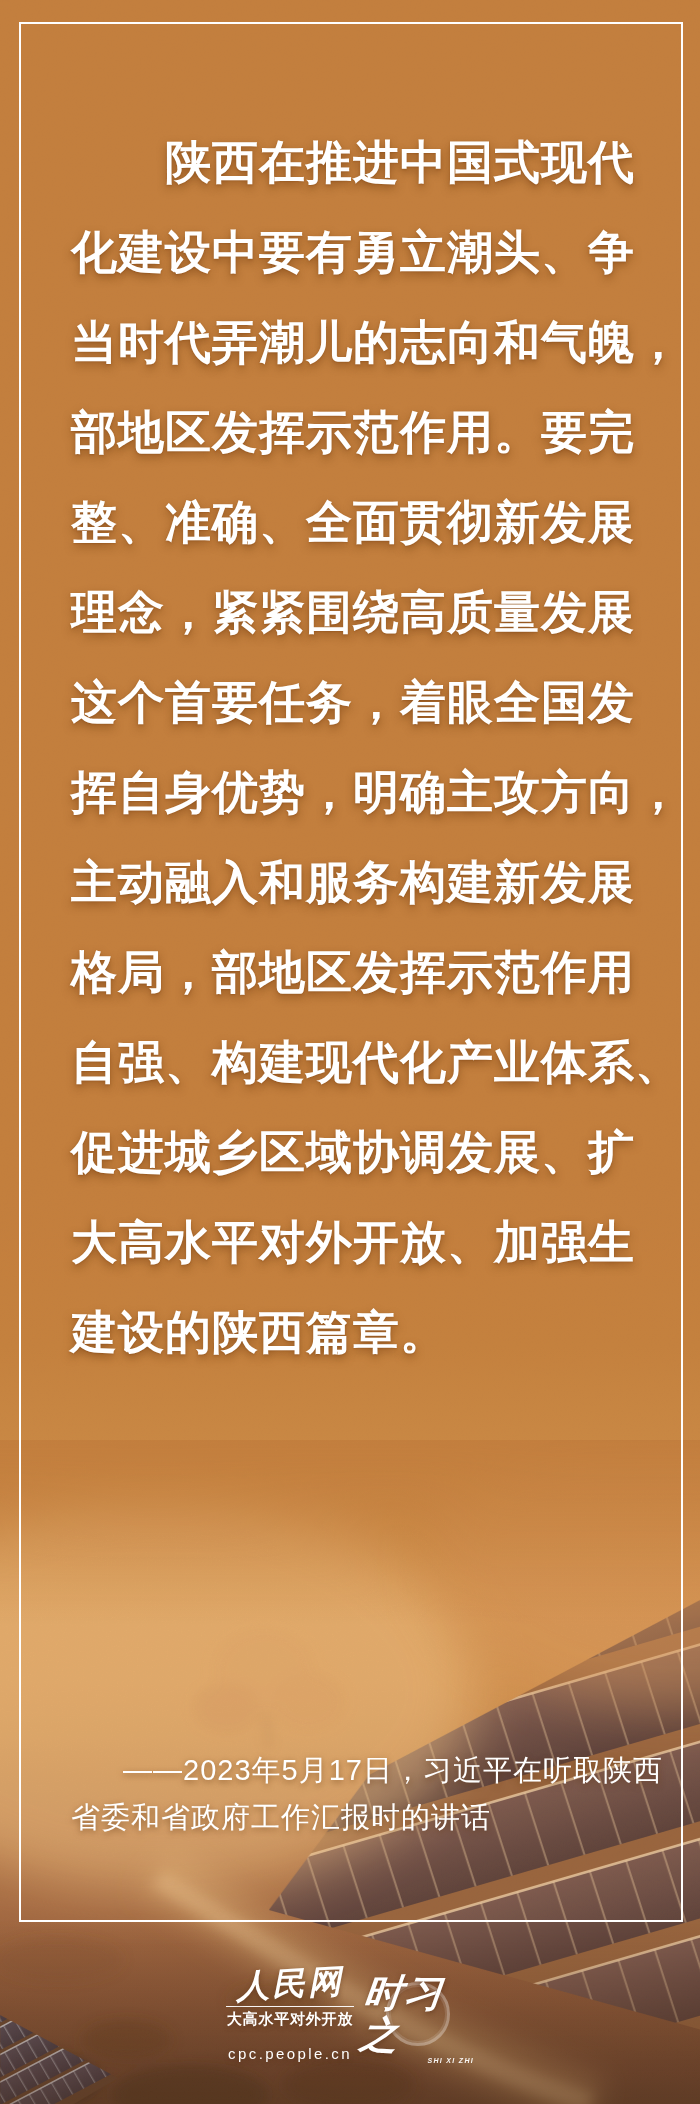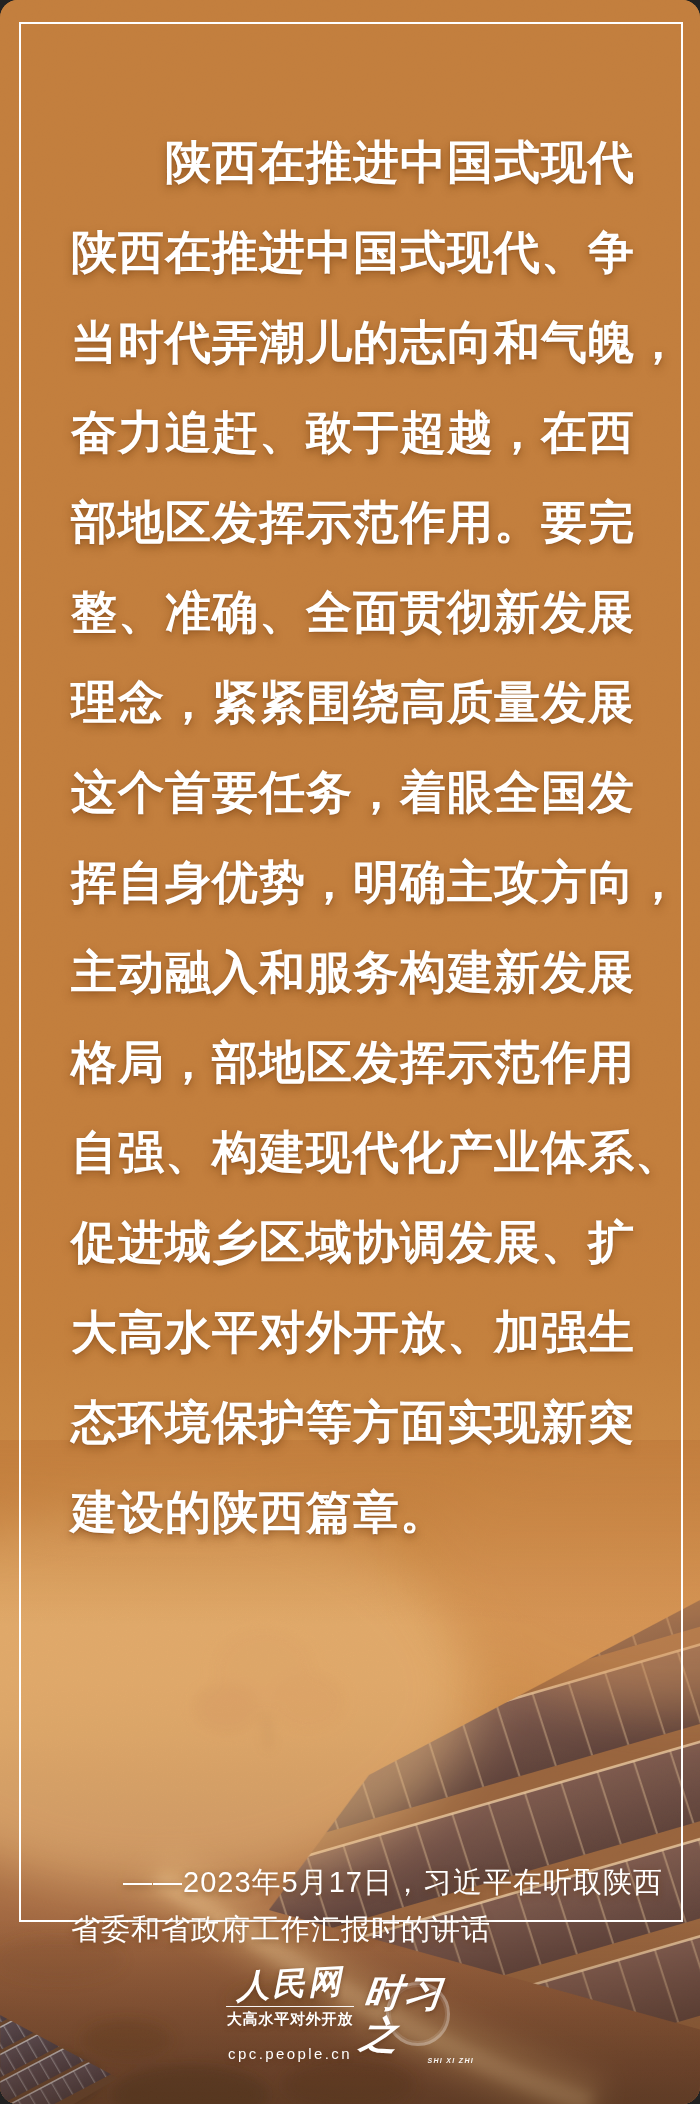--- a/index.html
+++ b/index.html
@@ -1,21 +1,20 @@
 <!DOCTYPE html>
 <html><head>
 <meta charset="utf-8">
 <style>
   html,body{margin:0;padding:0;background:#222;}
   .poster{
     position:relative;width:700px;height:2104px;overflow:hidden;
     background:#c6803e;
     font-family:"Liberation Sans",sans-serif;
     margin:0 auto;
-    border-radius:18px;
   }
   .bg{
     position:absolute;inset:0;z-index:0;
     background:linear-gradient(180deg,
       #c6813f 0%, #c6803e 56%, #c8833f 64%,
       #ce8c47 70%, #d6954f 75%, #d49350 80%,
       #b97c44 88%, #95603c 95%, #744831 100%);
   }
   .photo{position:absolute;left:0;top:1440px;z-index:1;}
   .grain{position:absolute;left:0;top:0;z-index:2;pointer-events:none;}
@@ -24,21 +23,21 @@
     border:2px solid #ffffff;box-sizing:border-box;z-index:3;
   }
   .quote{
     position:absolute;left:71px;top:117px;z-index:4;
     color:#ffffff;font-weight:700;font-size:46px;line-height:90px;
     letter-spacing:1px;white-space:nowrap;
     text-shadow:0 4px 9px rgba(105,52,8,.5),0 1px 2px rgba(120,60,15,.35);
   }
   .quote .indent{padding-left:94px;}
   .attribution{
-    position:absolute;left:71px;top:1859px;z-index:4;
+    position:absolute;left:71px;top:1747px;z-index:4;
     color:#ffffff;font-weight:400;font-size:29px;line-height:47px;
     letter-spacing:1px;white-space:nowrap;
     text-shadow:0 2px 6px rgba(90,45,10,.55);
   }
   .attribution .attr-indent{padding-left:52px;}
   .footer{position:absolute;inset:0;z-index:4;pointer-events:none;}
   .pd-block{
     position:absolute;left:226px;top:1964px;width:128px;text-align:center;
     color:#fff;text-shadow:0 2px 5px rgba(80,40,15,.45);
   }
@@ -207,34 +206,32 @@
       <feTurbulence type="fractalNoise" baseFrequency="0.8" numOctaves="2" stitchTiles="stitch"></feTurbulence>
       <feColorMatrix type="matrix" values="0 0 0 0 0.3  0 0 0 0 0.15  0 0 0 0 0.05  0.7 0.7 0.7 0 0"></feColorMatrix>
     </filter>
     <rect width="700" height="2104" filter="url(#noiseF)" opacity="0.07"></rect>
   </svg>
 
   <div class="frame"></div>
 
   <div class="quote">
     <div class="line indent">陕西在推进中国式现代</div>
-    <div class="line">陕西在推进中国式现代、争</div>
+    <div class="line">化建设中要有勇立潮头、争</div>
     <div class="line">当时代弄潮儿的志向和气魄，</div>
-    <div class="line">奋力追赶、敢于超越，在西</div>
     <div class="line">部地区发挥示范作用。要完</div>
     <div class="line">整、准确、全面贯彻新发展</div>
     <div class="line">理念，紧紧围绕高质量发展</div>
     <div class="line">这个首要任务，着眼全国发</div>
     <div class="line">挥自身优势，明确主攻方向，</div>
     <div class="line">主动融入和服务构建新发展</div>
     <div class="line">格局，部地区发挥示范作用</div>
     <div class="line">自强、构建现代化产业体系、</div>
     <div class="line">促进城乡区域协调发展、扩</div>
     <div class="line">大高水平对外开放、加强生</div>
-    <div class="line">态环境保护等方面实现新突</div>
     <div class="line">建设的陕西篇章。</div>
   </div>
 
   <div class="attribution">
     <div class="attr-line attr-indent">——2023年5月17日，习近平在听取陕西</div>
     <div class="attr-line">省委和省政府工作汇报时的讲话</div>
   </div>
 
   <div class="footer">
     <div class="pd-block">

